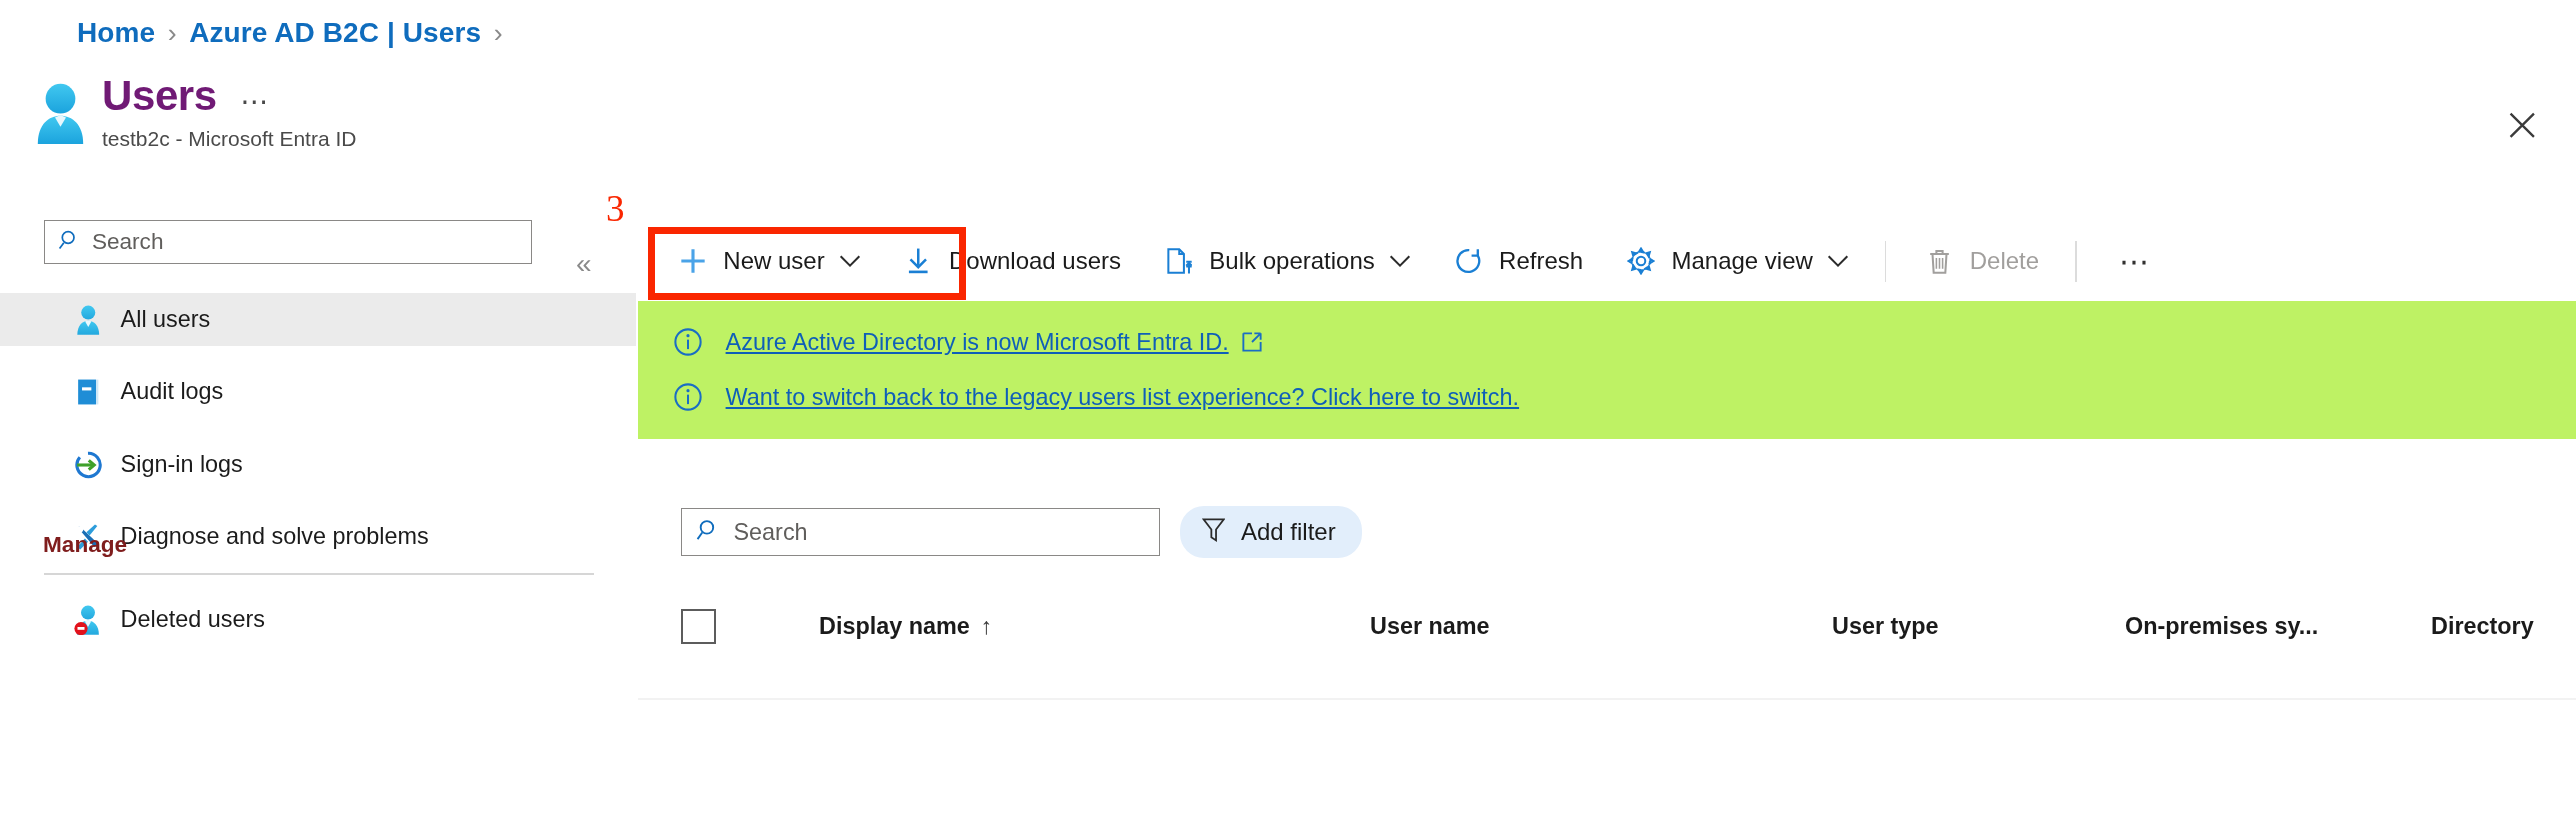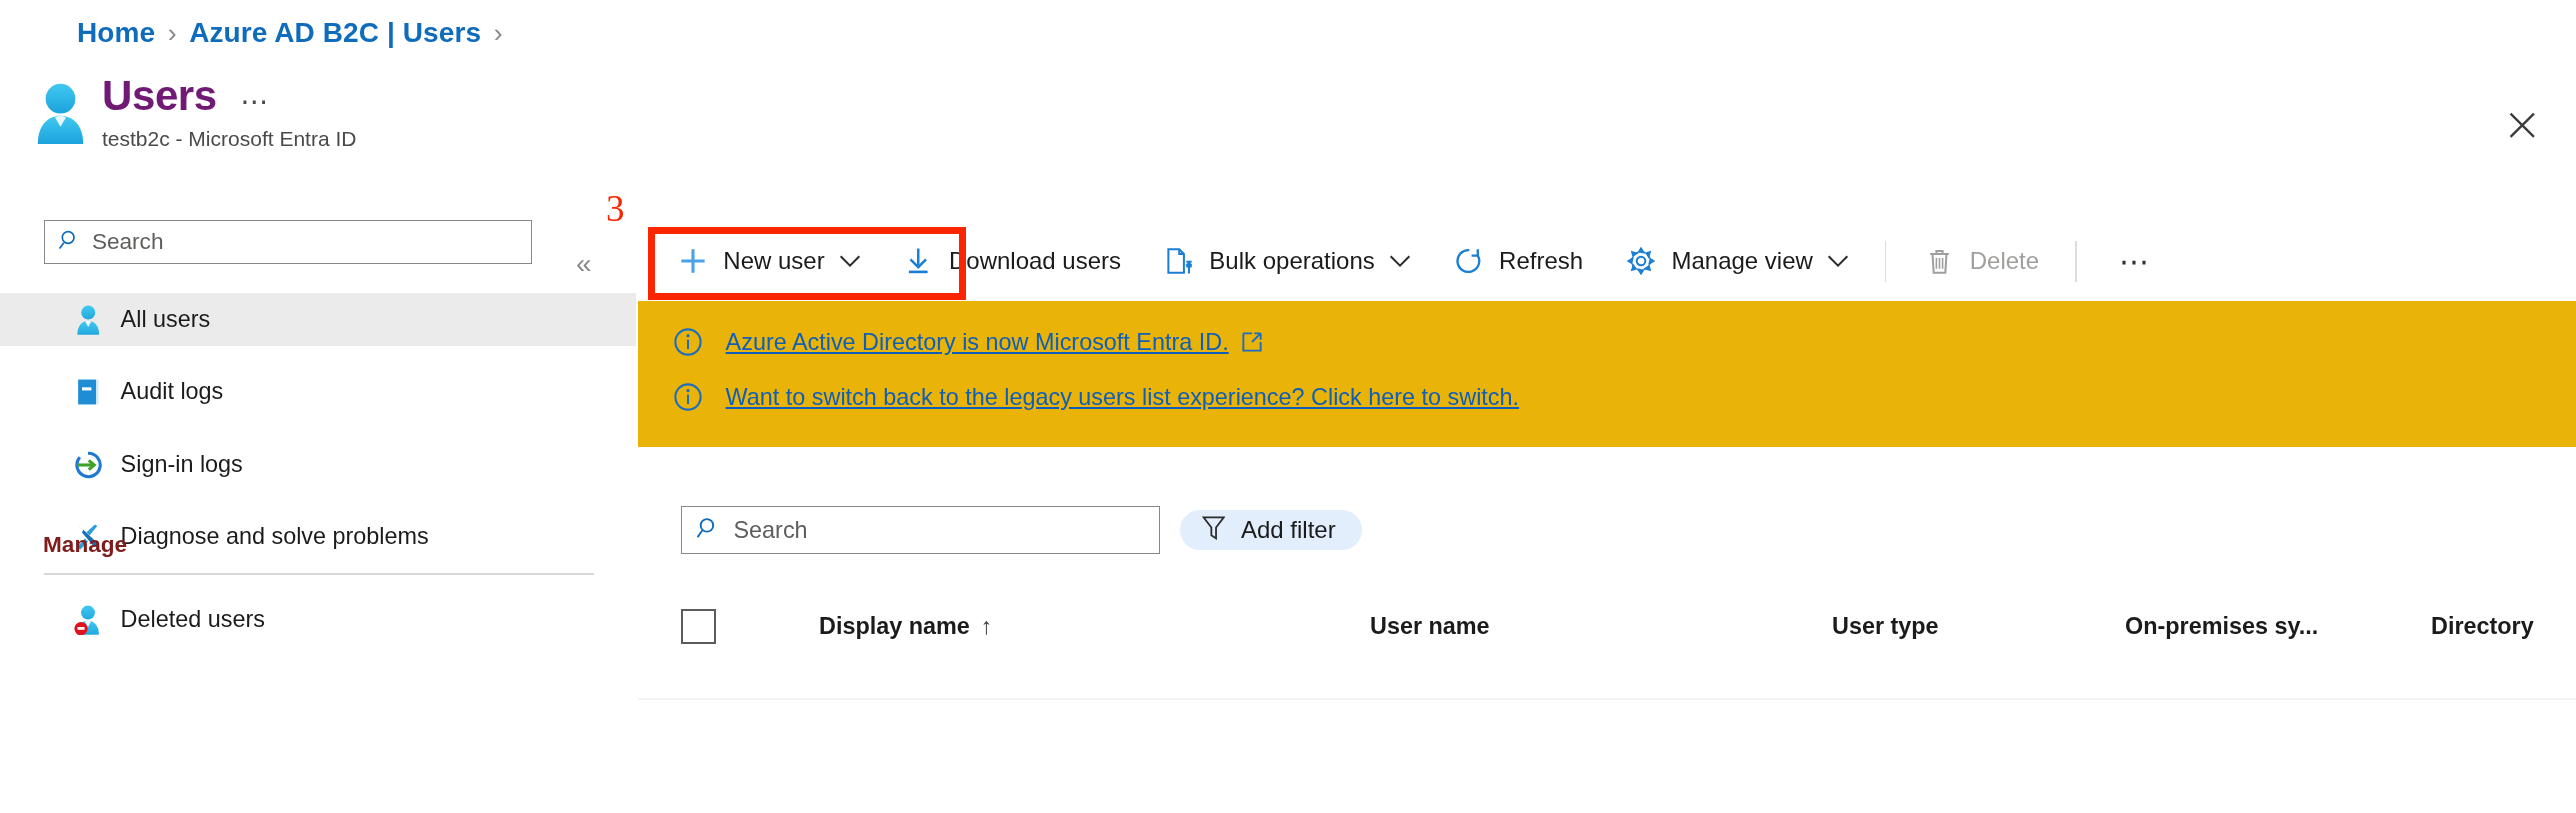--- a/index.html
+++ b/index.html
@@ -242,22 +242,22 @@
     font-family: "Liberation Serif", serif;
     line-height: 37px;
   }
 
   
   #banners {
     position: absolute;
     left: 638px;
     top: 301px;
     right: 0;
-    background: #eab308;
-    padding: 19px 0 28px 0;
+    background: #bef264;
+    padding: 19px 0 20px 0;
   }
   .banner-row {
     display: flex;
     align-items: center;
     height: 44px;
     padding-left: 35px;
   }
   .banner-row .info-ico { flex: none; display: flex; align-items: center; }
   .banner-link {
     margin-left: 22.6px;
@@ -287,21 +287,21 @@
     box-sizing: border-box;
   }
   #list-search .mag { margin-left: 14px; flex: none; }
   #list-search .ph {
     margin-left: 12.5px;
     font-size: 23.4px;
     color: #605e5c;
   }
   #add-filter {
     margin-left: 20px;
-    height: 40px;
+    height: 52px;
     border-radius: 24px;
     background: #e2eefb;
     display: flex;
     align-items: center;
     padding: 0 26px 0 22px;
     cursor: pointer;
   }
   #add-filter .cmd-label {
     margin-left: 12.5px;
     font-size: 24px;

